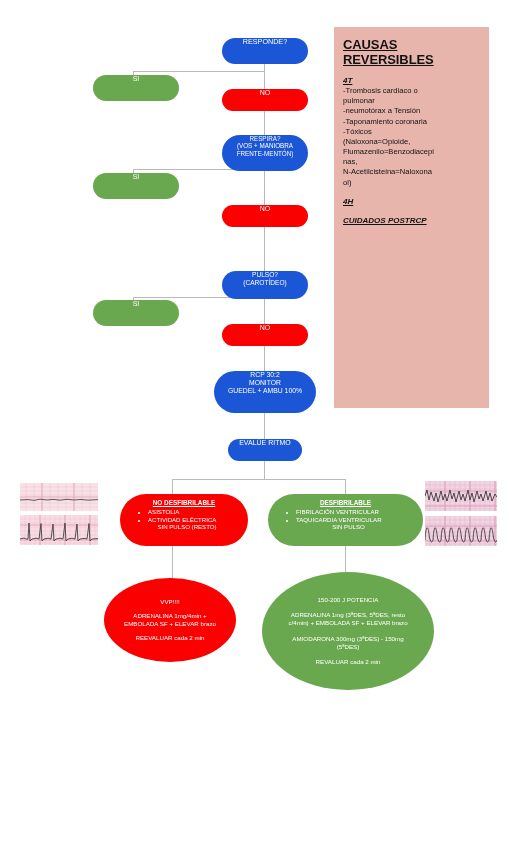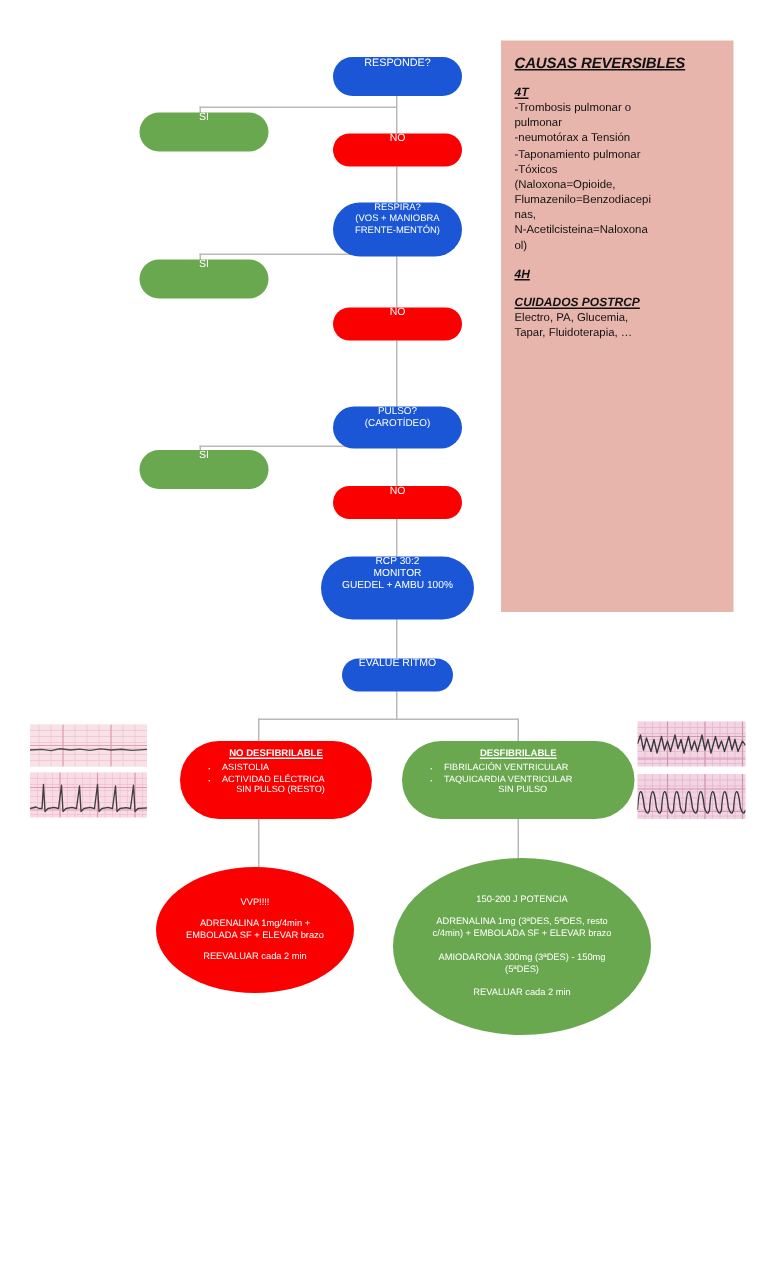--- a/index.html
+++ b/index.html
@@ -73,21 +73,21 @@
   .ov-right .t{font-size:6.2px;line-height:1.3;}
   .ov-gap{height:6px;}
   .ov-gap2{height:7px;}
 
   
   .panel{
     position:absolute;left:334px;top:27px;width:155px;height:381px;
     background:#e8b5ad;box-sizing:border-box;padding:10px 9px 0 9px;
     color:#111111;
   }
-  .panel .h1{font-size:10px;font-weight:bold;text-decoration:underline;margin-bottom:9px;letter-spacing:-0.1px;font-style:italic;}
+  .panel .h1{font-size:13px;font-weight:bold;text-decoration:underline;margin-bottom:9px;letter-spacing:-0.1px;}
   .panel .h2{font-size:8px;font-weight:bold;text-decoration:underline;margin:0 0 1px 0;font-style:italic;}
   .panel .p{font-size:7.6px;line-height:1.34;margin:0;}
   .panel .sp{height:9px;}
   .panel .u{text-decoration:underline;}
 
   
   .ecg{position:absolute;background:#f6dce4;border:0;}
   .ecg svg{display:block;}
   .e1{left:20px;top:483px;width:78px;height:28px;}
   .e2{left:20px;top:515px;width:78px;height:30px;}
@@ -222,41 +222,37 @@
       <div class="ov-gap2"></div>
       <div>REVALUAR cada 2 min</div>
     </div>
   </div>
 
   <div class="panel">
     <div class="h1">CAUSAS REVERSIBLES</div>
 
     <div class="h2">4T</div>
     <p class="p">
-      <span>-Trombosis pulmonar o</span><br>
+      <span>-Trombosis cardiaco o</span><br>
       <span>pulmonar</span><br>
       <span>-neumotórax a Tensión</span><br>
-      <span>-Taponamiento pulmonar</span><br>
+      <span>-Taponamiento coronaria</span><br>
       <span>-Tóxicos</span><br>
       <span>(Naloxona=Opioide,</span><br>
       <span>Flumazenilo=Benzodiacepi</span><br>
       <span>nas,</span><br>
       <span>N-Acetilcisteina=Naloxona</span><br>
       <span>ol)</span>
     </p>
 
     <div class="sp"></div>
     <div class="h2">4H</div>
 
     <div class="sp"></div>
     <div class="h2">CUIDADOS POSTRCP</div>
-    <p class="p">
-      <span>Electro, PA, Glucemia,</span><br>
-      <span>Tapar, Fluidoterapia, …</span>
-    </p>
 
     <div class="sp"></div>
   </div>
 
   <div class="ecg e1">
     <svg width="78" height="28" viewBox="0 0 78 28">
       <rect width="78" height="28" fill="#f8e2e8"></rect>
       <g stroke="#eec3cf" stroke-width="0.5">
         <path d="M0 4H78M0 8H78M0 12H78M0 16H78M0 20H78M0 24H78"></path>
         <path d="M6 0V28M14 0V28M22 0V28M30 0V28M38 0V28M46 0V28M54 0V28M62 0V28M70 0V28"></path>

